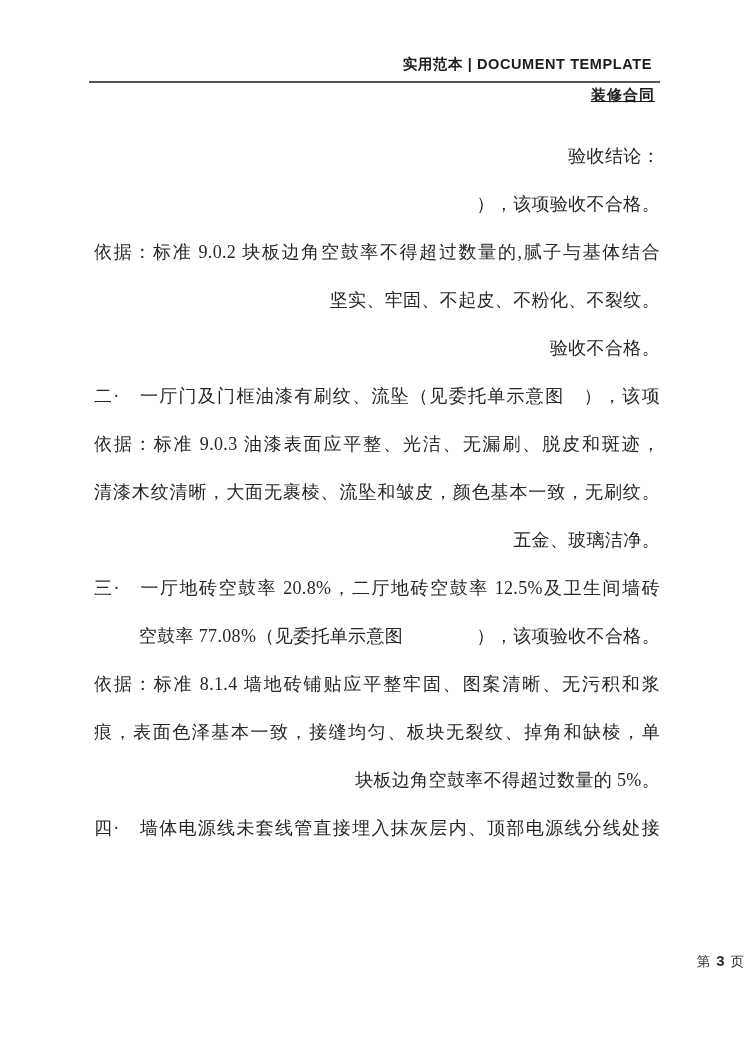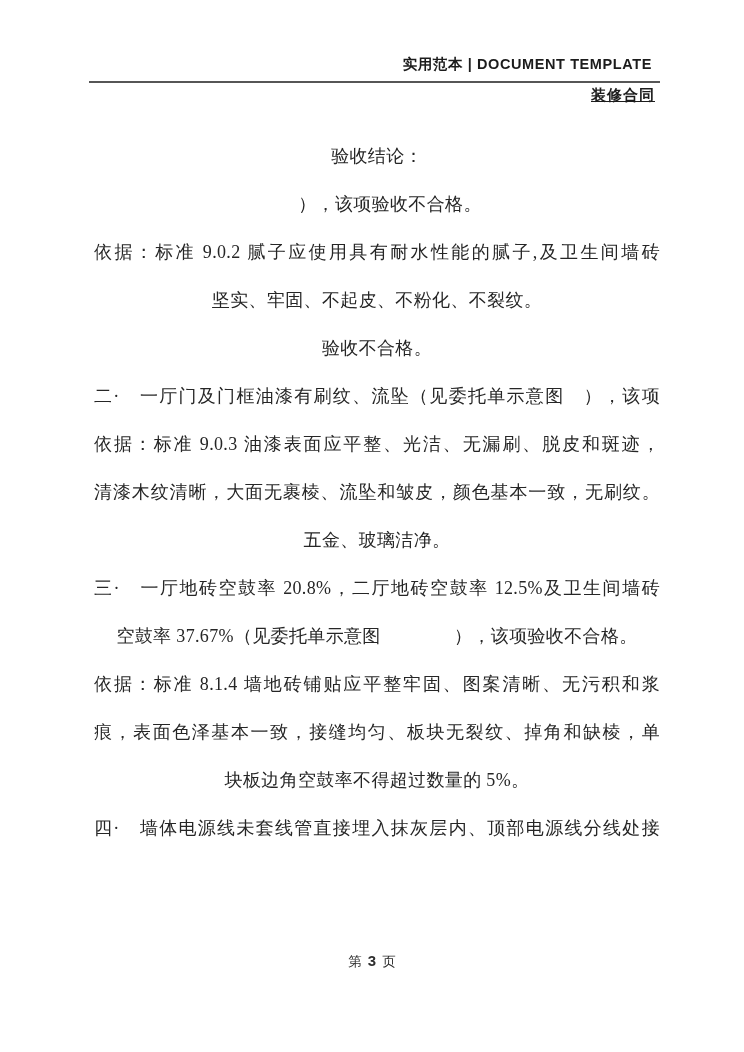--- a/index.html
+++ b/index.html
@@ -55,37 +55,37 @@
     top: 132px;
     left: 94px;
     width: 566px;
   }
   .body-line {
     height: 48px;
     line-height: 48px;
     font-size: 18px;
     letter-spacing: 0.35px;
     color: #262626;
-    text-align: center;
+    text-align: right;
   }
   .body-line.stretch {
     text-align: justify;
     text-align-last: justify;
   }
   .body-line.indent {
     padding-left: 26px;
   }
 
   
   .page-footer {
     position: absolute;
     top: 952px;
     left: 0;
     width: 744px;
-    text-align: center;
+    text-align: right;
     font-family: "Liberation Sans", "DejaVu Sans", sans-serif;
     font-size: 13.5px;
     color: #2e2e2e;
   }
   .page-footer .page-num {
     font-weight: 700;
     font-size: 15px;
     margin: 0 6px;
   }
 </style>
@@ -96,29 +96,29 @@
 
   <div class="header-brand">实用范本 | DOCUMENT TEMPLATE</div>
 
   <div class="header-rule"></div>
 
   <div class="doc-category">装修合同</div>
 
   <div class="doc-body">
     <div class="body-line">验收结论：</div>
     <div class="body-line indent">），该项验收不合格。</div>
-    <div class="body-line stretch">依据：标准 9.0.2 腻子应使用具有耐水性能的腻子,及卫生间墙砖</div>
+    <div class="body-line stretch">依据：标准 9.0.2 块板边角空鼓率不得超过数量的,腻子与基体结合</div>
     <div class="body-line">坚实、牢固、不起皮、不粉化、不裂纹。</div>
     <div class="body-line">验收不合格。</div>
     <div class="body-line stretch">二·　一厅门及门框油漆有刷纹、流坠（见委托单示意图　），该项</div>
     <div class="body-line stretch">依据：标准 9.0.3 油漆表面应平整、光洁、无漏刷、脱皮和斑迹，</div>
     <div class="body-line stretch">清漆木纹清晰，大面无裹棱、流坠和皱皮，颜色基本一致，无刷纹。</div>
     <div class="body-line">五金、玻璃洁净。</div>
     <div class="body-line stretch">三·　一厅地砖空鼓率 20.8%，二厅地砖空鼓率 12.5%及卫生间墙砖</div>
-    <div class="body-line">空鼓率 37.67%（见委托单示意图　　　　），该项验收不合格。</div>
+    <div class="body-line">空鼓率 77.08%（见委托单示意图　　　　），该项验收不合格。</div>
     <div class="body-line stretch">依据：标准 8.1.4 墙地砖铺贴应平整牢固、图案清晰、无污积和浆</div>
     <div class="body-line stretch">痕，表面色泽基本一致，接缝均匀、板块无裂纹、掉角和缺棱，单</div>
     <div class="body-line">块板边角空鼓率不得超过数量的 5%。</div>
     <div class="body-line stretch">四·　墙体电源线未套线管直接埋入抹灰层内、顶部电源线分线处接</div>
   </div>
 
   <div class="page-footer">
     <span>第</span><span class="page-num">3</span><span>页</span>
   </div>
 

